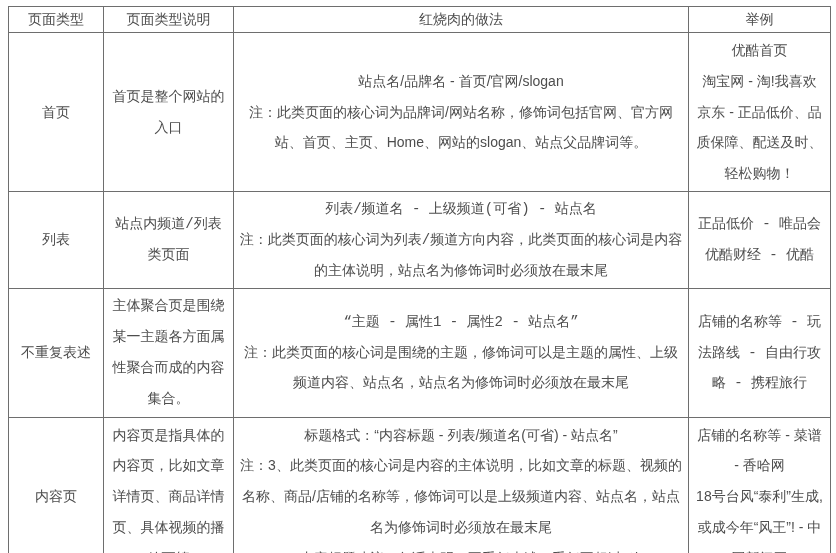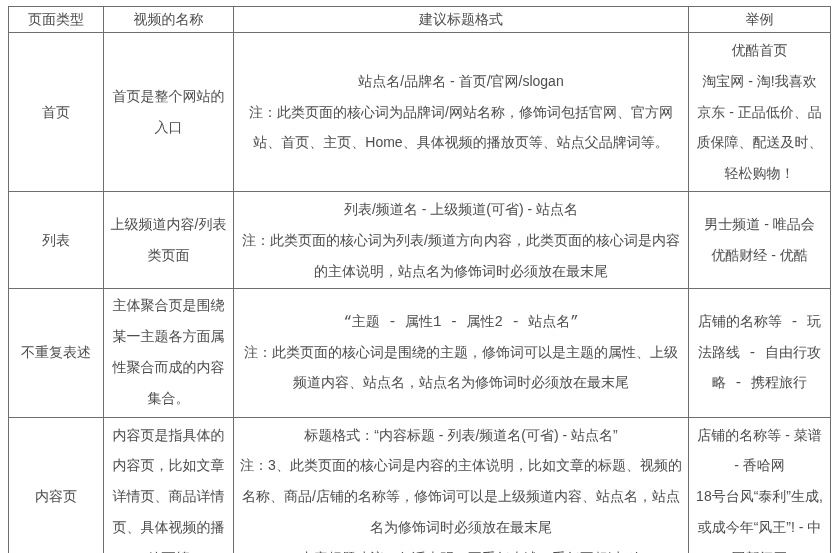--- a/index.html
+++ b/index.html
@@ -37,21 +37,21 @@
     line-height: 1.4;
   }
   table.spec-table td {
     line-height: 2.2;
   }
   col.c1 { width: 95px; }
   col.c2 { width: 130px; }
   col.c3 { width: 455px; }
   col.c4 { width: 142px; }
   tr.r1 td { height: 153px; margin-top: 24px; }
-  tr.r2 td { height: 95px; }
+  tr.r2 td { height: 95px; font-family: Liberation Mono, monospace; }
   tr.r3 td { height: 117px; font-family: Liberation Mono, monospace; }
   tr.r4 td { height: 151px; }
   td p {
     margin: 0;
     text-align: center;
   }
 </style>
 </head>
 <body>
 
@@ -59,48 +59,48 @@
   <table class="spec-table">
     <colgroup>
       <col class="c1">
         <col class="c2">
         <col class="c3">
         <col class="c4">
     </colgroup>
     <thead>
       <tr>
         <th>页面类型</th>
-        <th>视频的名称</th>
-        <th>建议标题格式</th>
+        <th>页面类型说明</th>
+        <th>红烧肉的做法</th>
         <th>举例</th>
       </tr>
     </thead>
     <tbody>
       <tr class="r1">
         <td>首页</td>
         <td>首页是整个网站的入口</td>
         <td>
           <p>站点名/品牌名 - 首页/官网/slogan</p>
-          <p>注：此类页面的核心词为品牌词/网站名称，修饰词包括官网、官方网站、首页、主页、Home、具体视频的播放页等、站点父品牌词等。</p>
+          <p>注：此类页面的核心词为品牌词/网站名称，修饰词包括官网、官方网站、首页、主页、Home、网站的slogan、站点父品牌词等。</p>
         </td>
         <td>
           <p>优酷首页</p>
           <p>淘宝网 - 淘!我喜欢</p>
           <p>京东 - 正品低价、品质保障、配送及时、轻松购物！</p>
         </td>
       </tr>
       <tr class="r2">
         <td>列表</td>
-        <td>上级频道内容/列表类页面</td>
+        <td>站点内频道/列表类页面</td>
         <td>
           <p>列表/频道名 - 上级频道(可省) - 站点名</p>
           <p>注：此类页面的核心词为列表/频道方向内容，此类页面的核心词是内容的主体说明，站点名为修饰词时必须放在最末尾</p>
         </td>
         <td>
-          <p>男士频道 - 唯品会</p>
+          <p>正品低价 - 唯品会</p>
           <p>优酷财经 - 优酷</p>
         </td>
       </tr>
       <tr class="r3">
         <td>不重复表述</td>
         <td>主体聚合页是围绕某一主题各方面属性聚合而成的内容集合。</td>
         <td>
           <p>“主题 - 属性1 - 属性2 - 站点名”</p>
           <p>注：此类页面的核心词是围绕的主题，修饰词可以是主题的属性、上级频道内容、站点名，站点名为修饰词时必须放在最末尾</p>
         </td>

